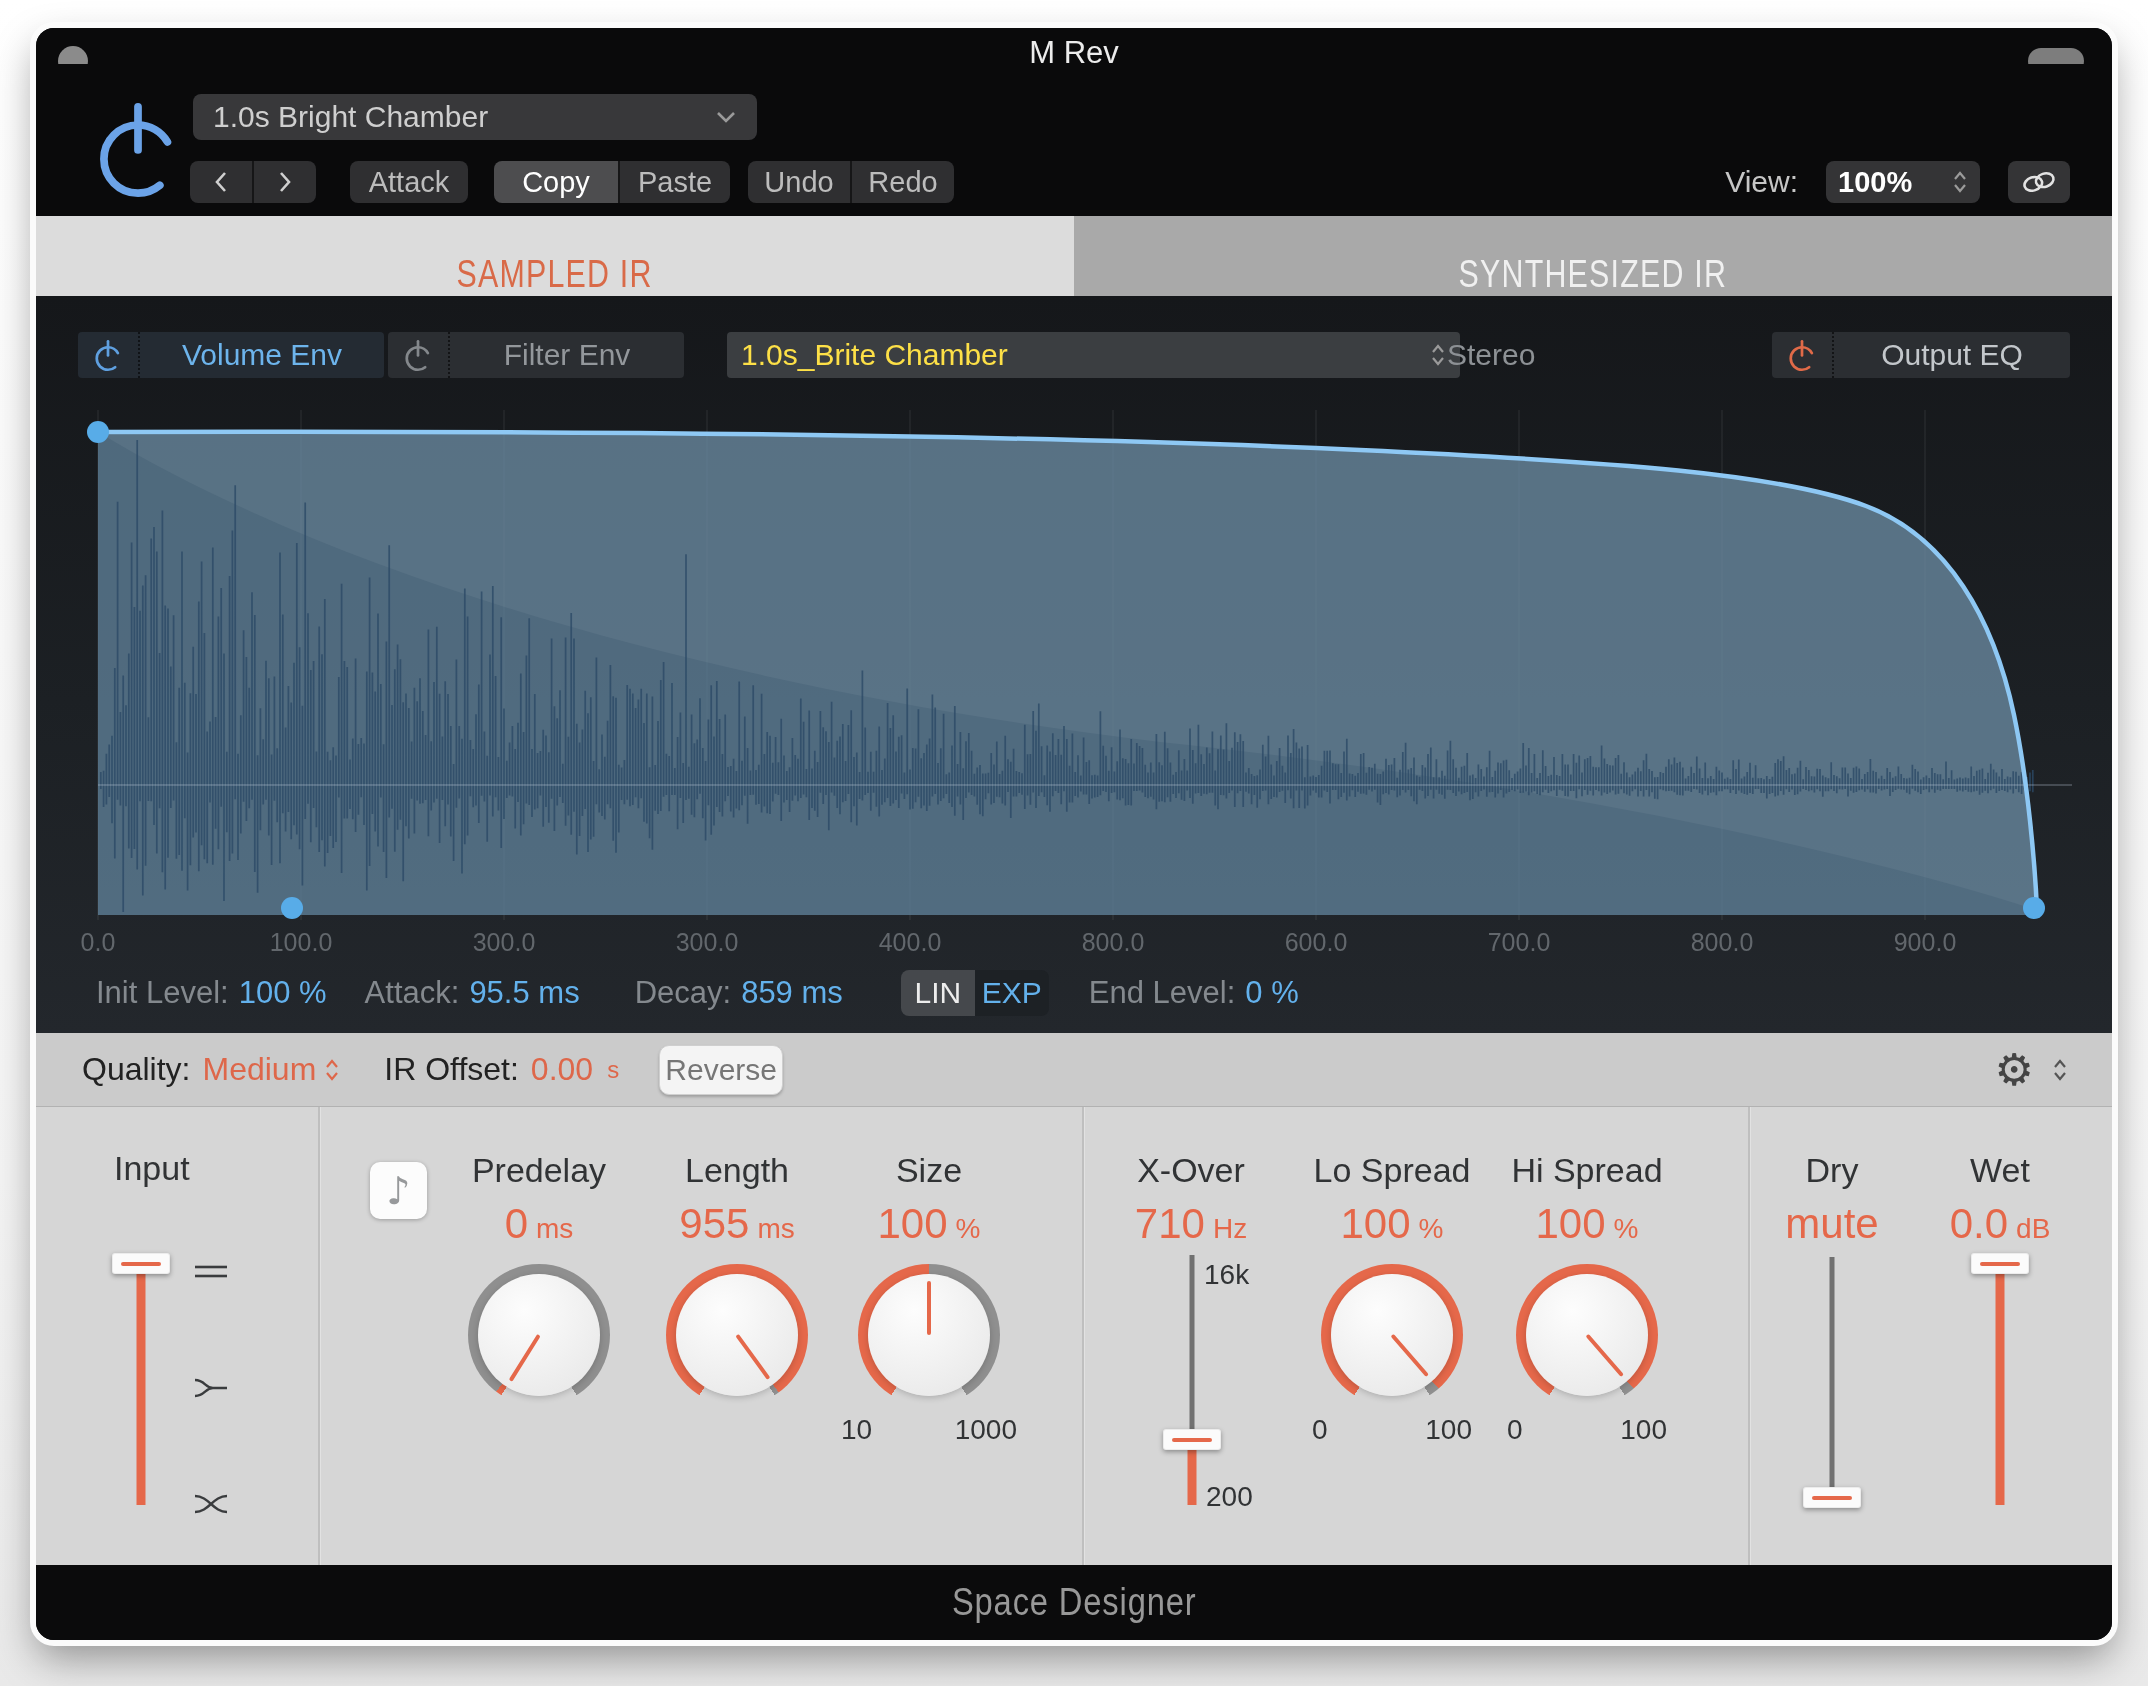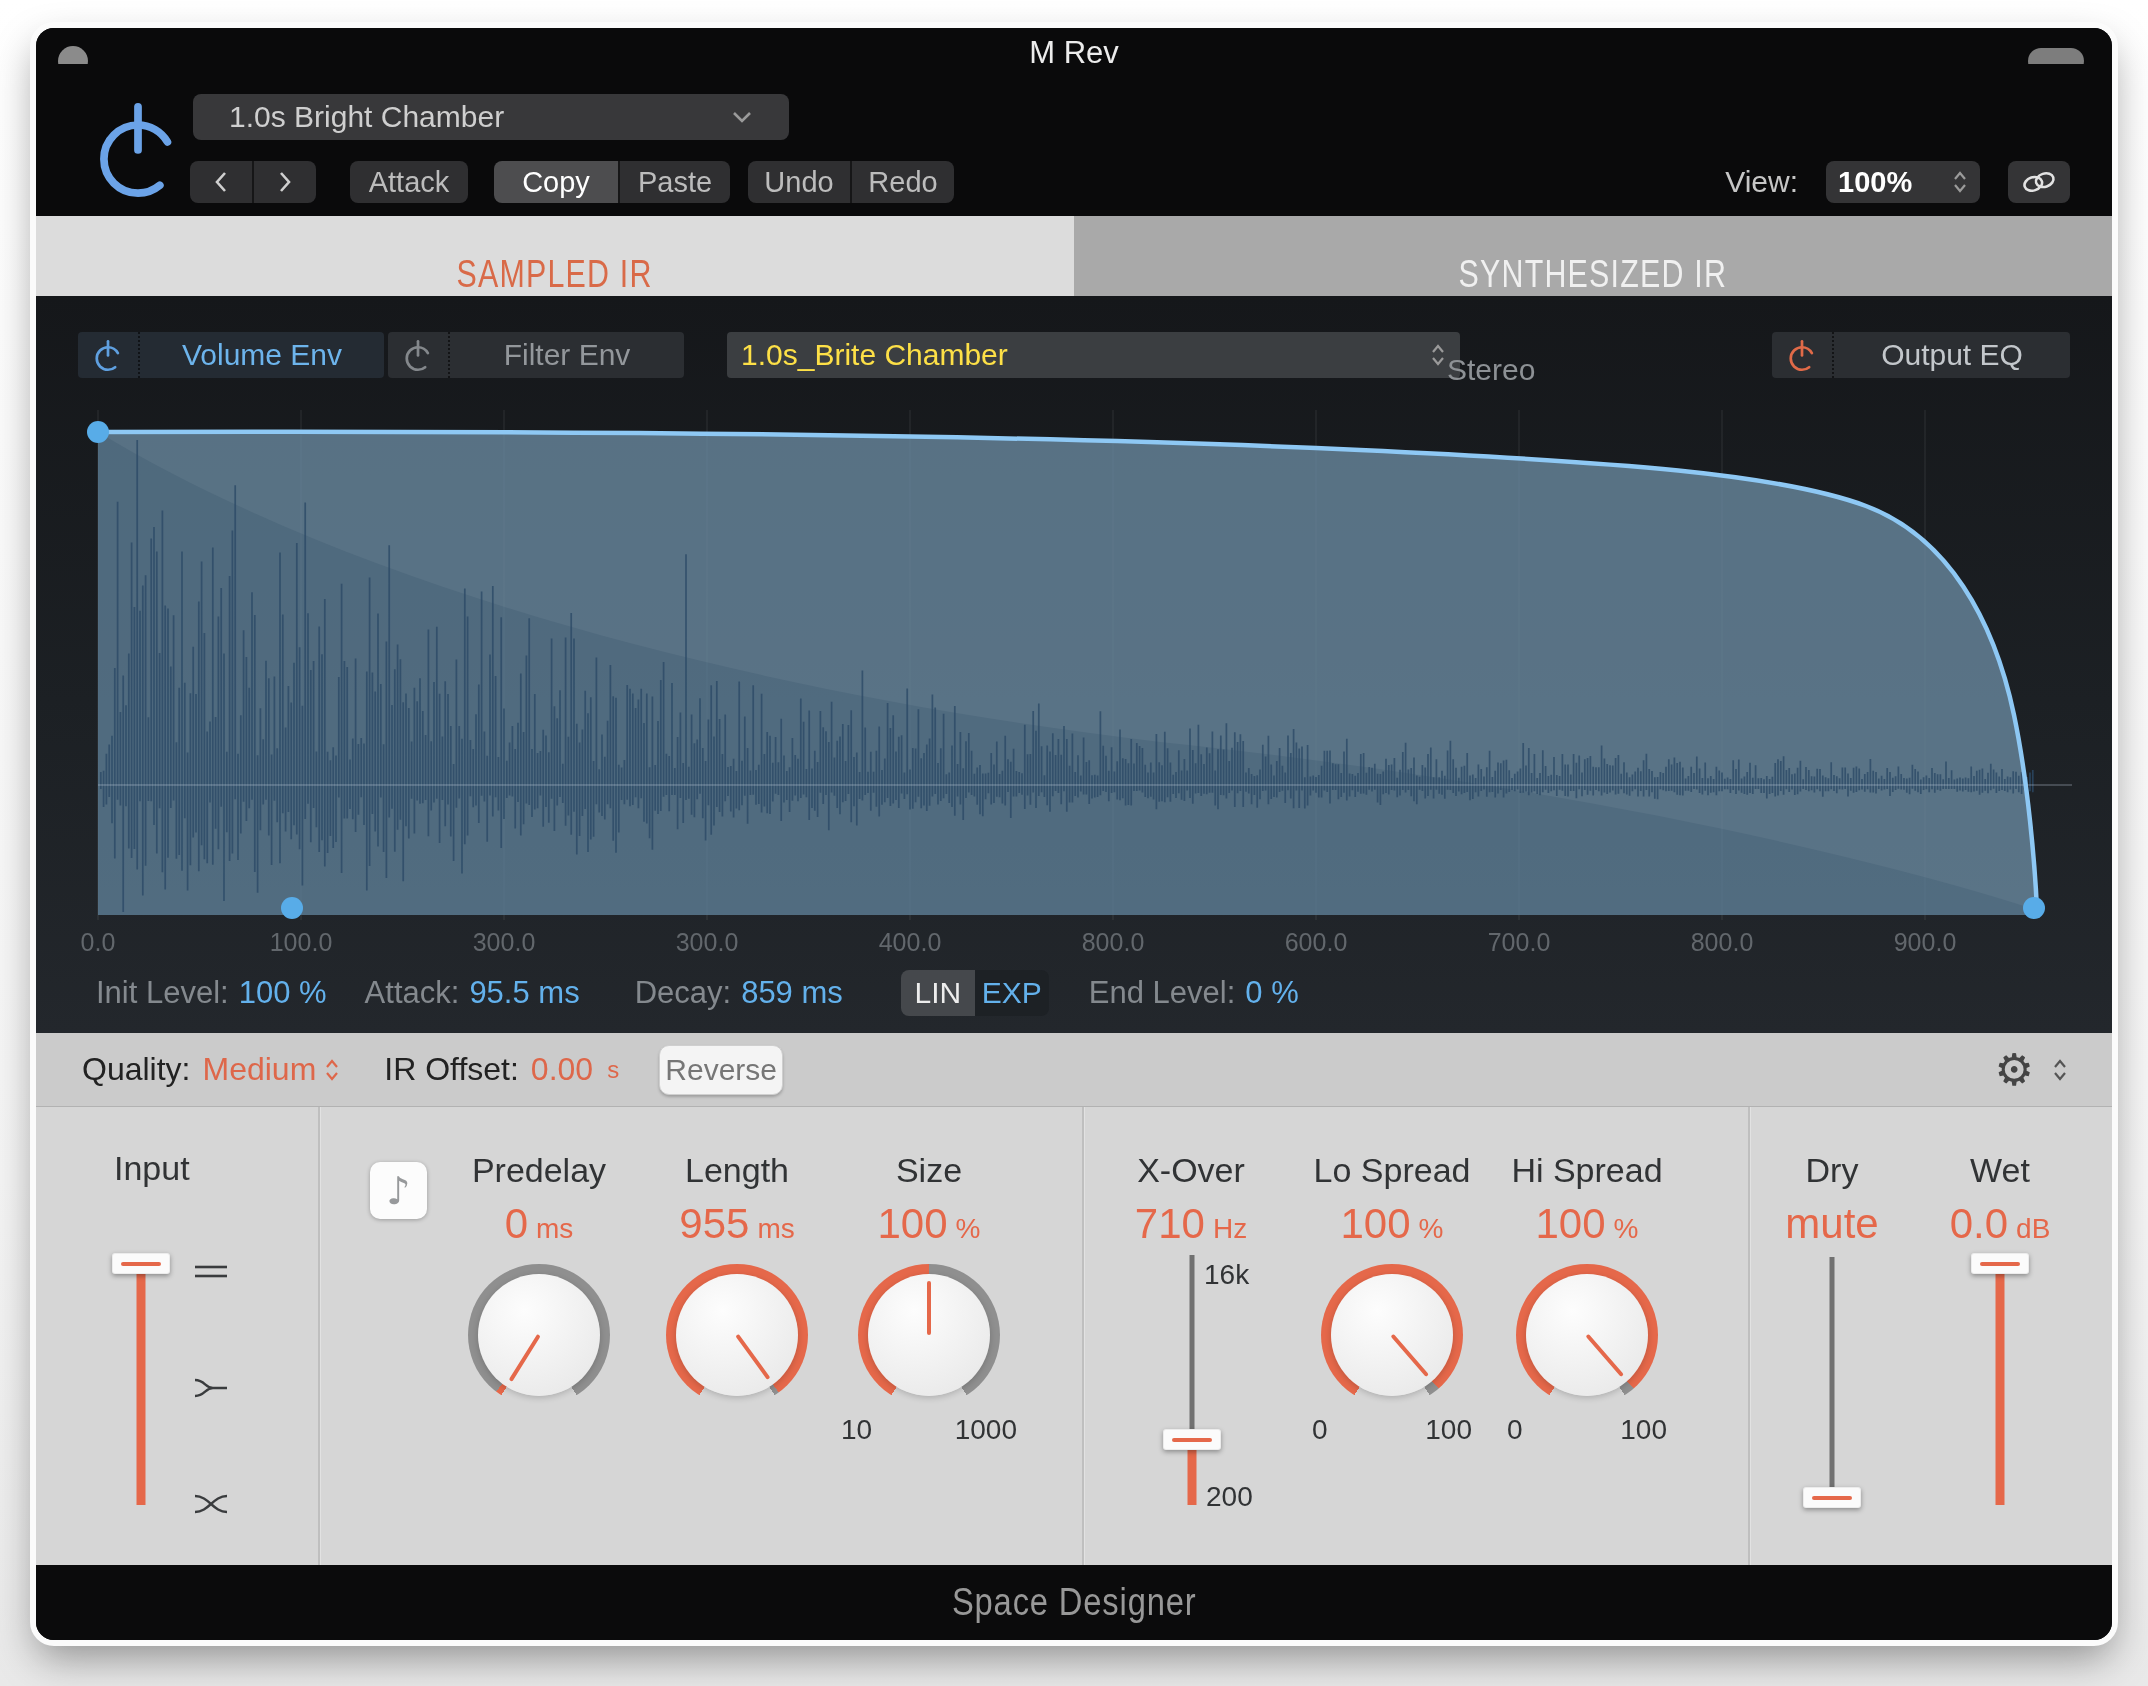--- a/index.html
+++ b/index.html
@@ -11,21 +11,21 @@
   
   .titlebar{position:absolute;top:0;left:0;right:0;height:36px;background:#0a0a0b;display:flex;
             align-items:center;justify-content:center;}
   .titlebar .title{color:#ececec;font-size:31px;margin-top:14px;}
   .win-circle{position:absolute;left:22px;top:18px;width:30px;height:30px;border-radius:50%;background:#8b8b8b;}
   .win-pill{position:absolute;right:28px;top:20px;width:56px;height:26px;border-radius:13px;background:#7d7d7d;}
   
   .header{position:absolute;top:36px;left:0;right:0;height:152px;background:#0a0a0b;}
   .power-main{position:absolute;left:56px;top:36px;width:92px;height:100px;}
   .drop{background:#38383a;border-radius:8px;display:flex;align-items:center;color:#cfcfcf;}
-  .preset{position:absolute;left:157px;top:30px;width:524px;height:46px;font-size:30px;padding:0 36px;justify-content:space-between;}
+  .preset{position:absolute;left:157px;top:30px;width:524px;height:46px;font-size:30px;padding:0 20px;justify-content:space-between;}
   .trow{position:absolute;left:154px;top:97px;height:42px;display:flex;align-items:center;}
   .btn{background:#2f2f31;color:#bcbcbc;font-size:29px;height:42px;display:flex;align-items:center;justify-content:center;}
   .grp{display:flex;border-radius:8px;overflow:hidden;}
   .grp .btn + .btn{border-left:2px solid #161617;}
   .navbtn{width:62px;}
   .btn.sel{background:#4d4d4f;color:#ffffff;}
   .viewctl{position:absolute;right:42px;top:97px;height:42px;display:flex;align-items:center;gap:28px;}
   .viewlabel{color:#c6c6c6;font-size:30px;}
   .viewsel{width:130px;height:42px;border-radius:8px;background:#343436;display:flex;align-items:center;
            justify-content:space-between;padding:0 12px;color:#ffffff;font-size:29px;font-weight:700;}
@@ -40,21 +40,21 @@
   .main{position:absolute;top:268px;left:0;right:0;height:737px;
         background:linear-gradient(180deg,#15171a 0%,#1c2024 55%,#23272c 100%);}
   .envbar-item{position:absolute;top:36px;height:46px;border-radius:4px;display:flex;align-items:center;}
   .segbtn .pwrseg{width:60px;height:100%;display:flex;align-items:center;justify-content:center;
                   border-right:2px dotted rgba(0,0,0,.55);}
   .segbtn .seglabel{flex:1;text-align:center;font-size:30px;}
   .volenv{left:42px;width:306px;background:#242b33;color:#6db4ec;}
   .filtenv{left:352px;width:296px;background:#2b2e32;color:#93979b;}
   .irdrop{left:691px;width:705px;background:#3b3e41;color:#fde047;font-size:30px;padding:0 14px;
           justify-content:space-between;}
-  .stereo{left:1411px;color:#8d9195;font-size:30px;background:none;margin-top:15px;}
+  .stereo{left:1411px;color:#8d9195;font-size:30px;background:none;}
   .outeq{right:42px;width:298px;background:#2b2e32;color:#c3c7cb;}
   .wave{position:absolute;top:114px;left:24px;width:2030px;height:510px;overflow:visible;}
   .grid{stroke:rgba(255,255,255,.05);stroke-width:2;fill:none;}
   .efill{fill:#5f8099;fill-opacity:.78;stroke:none;}
   .eshade{fill:rgba(255,255,255,.055);stroke:none;}
   .spikes{stroke:#2c4a66;stroke-opacity:.8;stroke-width:1.7;fill:none;}
   .zero{stroke:rgba(195,210,225,.33);stroke-width:1.5;}
   .eline{fill:none;stroke:#8ec8f4;stroke-width:4.5;stroke-linecap:round;}
   .node{fill:#58ace8;}
   .axis{position:absolute;top:632px;left:24px;width:2030px;height:30px;}

